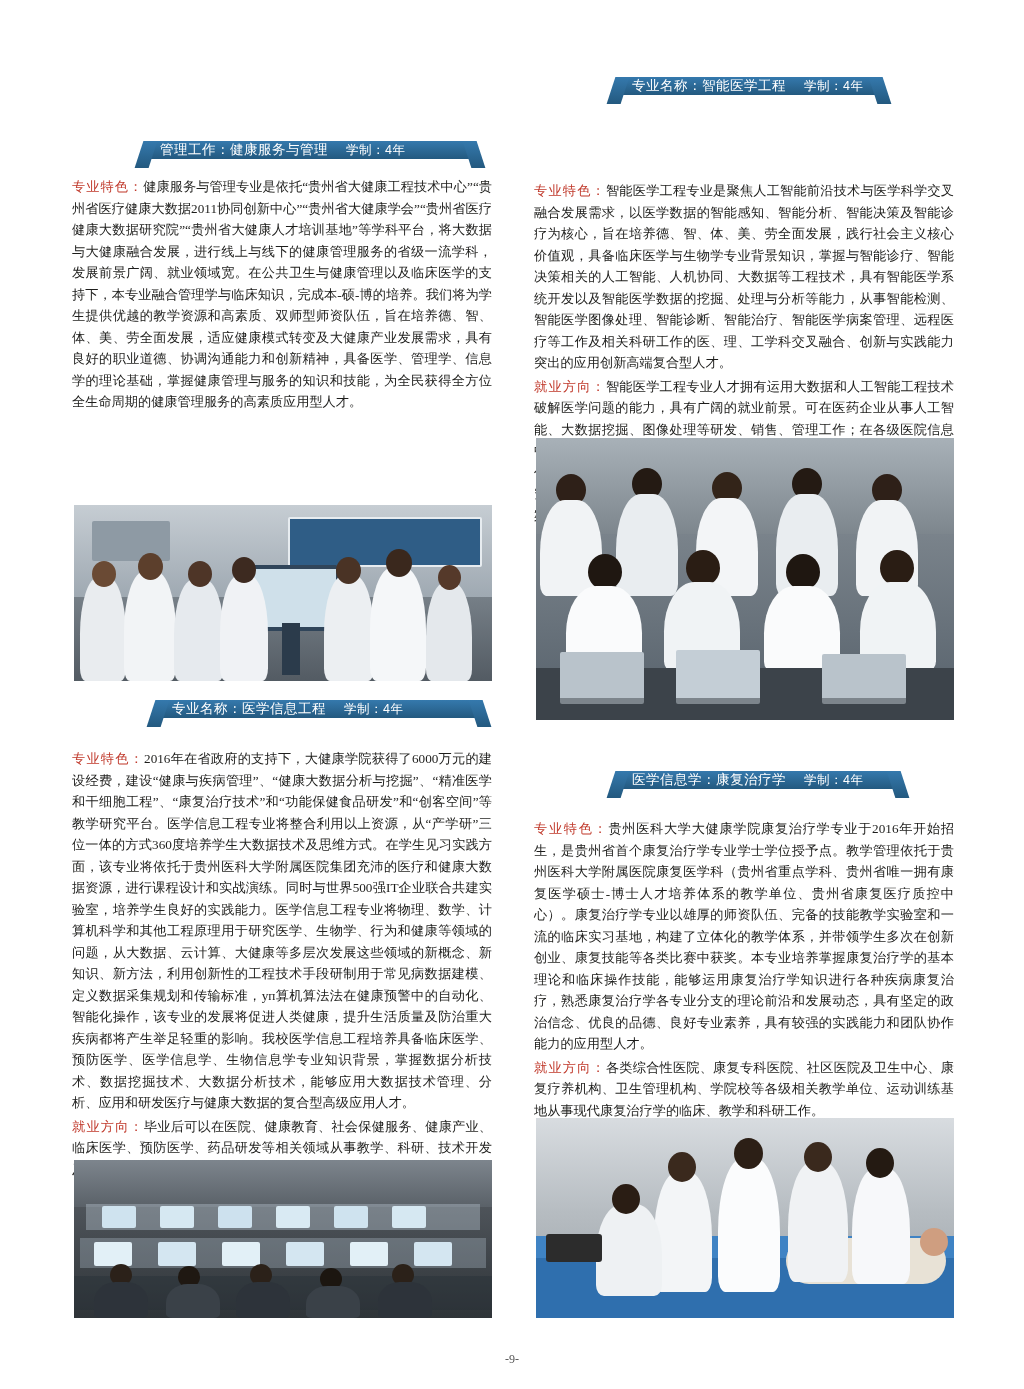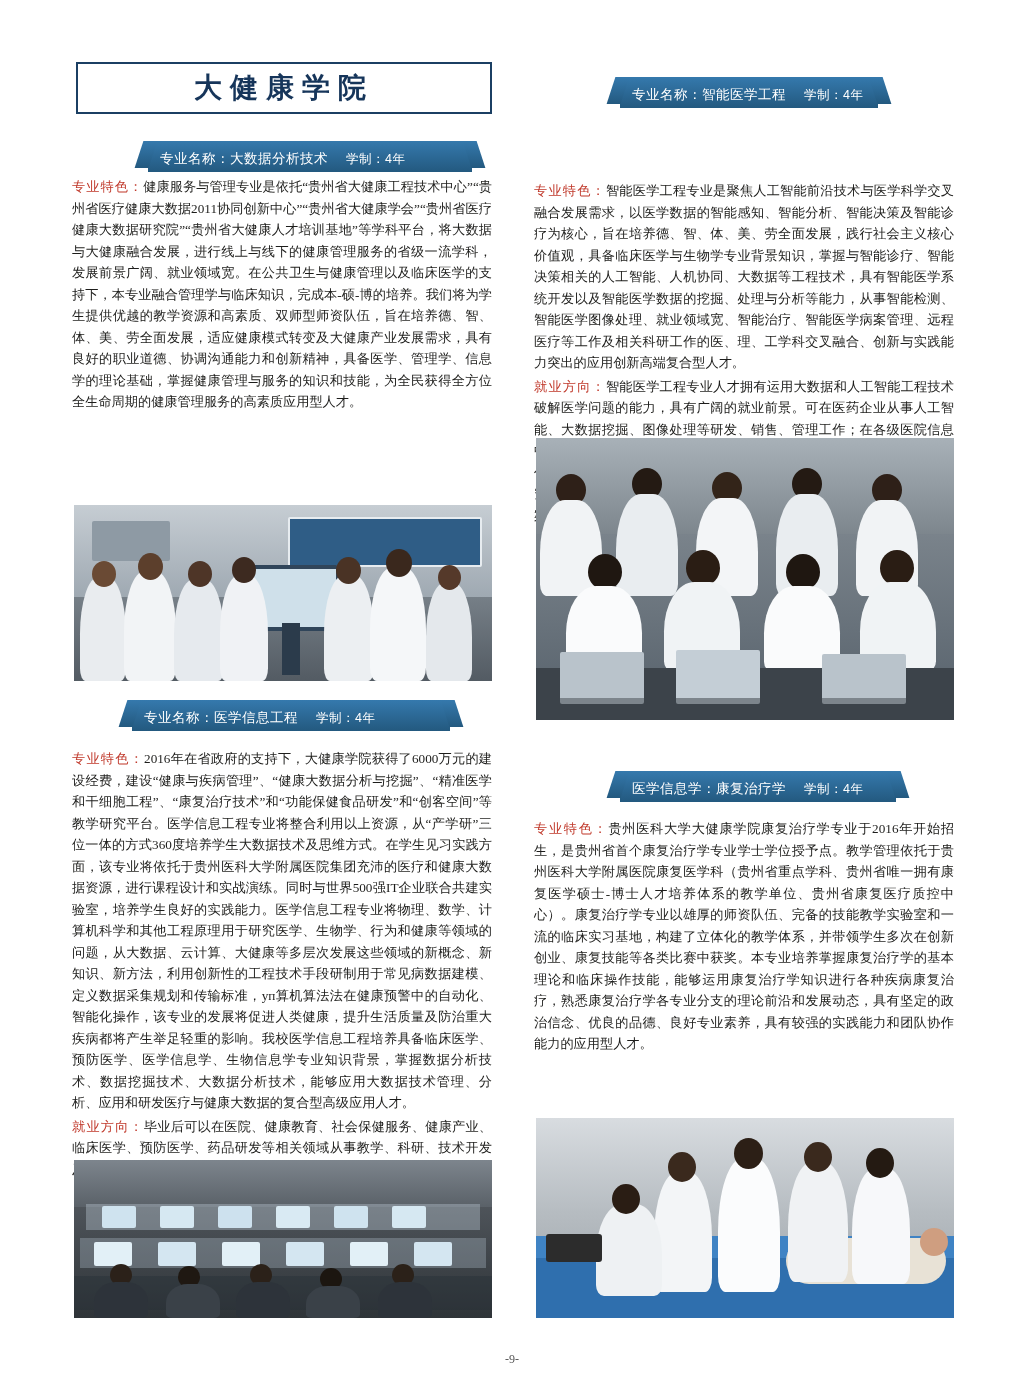--- a/index.html
+++ b/index.html
@@ -37,26 +37,26 @@
   .college-title .inner {
     font-family: "Liberation Sans", "DejaVu Sans", sans-serif;
     font-weight: bold;
     font-size: 28px;
     letter-spacing: 8px;
     color: #16355a;
   }
   
   .major-header {
     position: absolute;
-    height: 31px;
+    height: 18px;
     background: #2d6ea3;
     background: linear-gradient(180deg,#3579ad 0%, #23597f 100%);
     color: #ffffff;
     display: flex;
-    align-items: flex-end;
+    align-items: center;
     padding: 4px 12px;
     box-sizing: border-box;
     font-family: "Liberation Sans", "DejaVu Sans", sans-serif;
     font-size: 13.5px;
     letter-spacing: 0.5px;
     white-space: nowrap;
   }
   .major-header::before,
   .major-header::after {
     content: "";
@@ -116,26 +116,23 @@
     font-size: 12px;
     color: #555;
     font-family: "Liberation Serif", serif;
   }
 </style>
 </head>
 <body>
 
 <div class="page">
 
-  <div class="college-title">
-    <span class="inner">大健康学院</span>
-  </div>
 
   <div class="major-header" style="left:148px; top:141px; width:324px;">
-    <span class="name">专业名称：大数据分析技术</span>
+    <span class="name">管理工作：健康服务与管理</span>
     <span class="sys">学制：4年</span>
   </div>
 
   <div class="body-text" style="left:72px; top:176px; width:420px;">
     <p class="para">
       <span class="lead">专业特色：</span><span>健康服务与管理专业是依托“贵州省大健康工程技术中心”“贵州省医疗健康大数据2011协同创新中心”“贵州省大健康学会”“贵州省医疗健康大数据研究院”“贵州省大健康人才培训基地”等学科平台，将大数据与大健康融合发展，进行线上与线下的健康管理服务的省级一流学科，发展前景广阔、就业领域宽。在公共卫生与健康管理以及临床医学的支持下，本专业融合管理学与临床知识，完成本-硕-博的培养。我们将为学生提供优越的教学资源和高素质、双师型师资队伍，旨在培养德、智、体、美、劳全面发展，适应健康模式转变及大健康产业发展需求，具有良好的职业道德、协调沟通能力和创新精神，具备医学、管理学、信息学的理论基础，掌握健康管理与服务的知识和技能，为全民获得全方位全生命周期的健康管理服务的高素质应用型人才。</span>
     </p>
   </div>
 
   <div class="photo" style="left:74px; top:505px; width:418px; height:176px;">
@@ -157,21 +154,21 @@
     <div class="fig" style="left:146px;top:70px; width:48px; height:106px; background:#f0f2f5;"></div>
     <div class="head" style="left:158px;top:52px; width:24px; height:26px; background:#3d2a20;"></div>
     <div class="fig" style="left:250px;top:70px; width:50px; height:106px; background:#eceff2;"></div>
     <div class="head" style="left:262px;top:52px; width:25px; height:27px; background:#4a3325;"></div>
     <div class="fig" style="left:296px;top:62px; width:56px; height:114px; background:#f5f7f9;"></div>
     <div class="head" style="left:312px;top:44px; width:26px; height:28px; background:#3a281d;"></div>
     <div class="fig" style="left:352px;top:78px; width:46px; height:98px; background:#e4e8ec;"></div>
     <div class="head" style="left:364px;top:60px; width:23px; height:25px; background:#55392a;"></div>
   </div>
 
-  <div class="major-header" style="left:132px; top:700px; width:318px;">
+  <div class="major-header" style="left:160px; top:700px; width:318px;">
     <span class="name">专业名称：医学信息工程</span>
     <span class="sys">学制：4年</span>
   </div>
 
   <div class="body-text" style="left:72px; top:748px; width:420px;">
     <p class="para">
       <span class="lead">专业特色：</span><span>2016年在省政府的支持下，大健康学院获得了6000万元的建设经费，建设“健康与疾病管理”、“健康大数据分析与挖掘”、“精准医学和干细胞工程”、“康复治疗技术”和“功能保健食品研发”和“创客空间”等教学研究平台。医学信息工程专业将整合利用以上资源，从“产学研”三位一体的方式360度培养学生大数据技术及思维方式。在学生见习实践方面，该专业将依托于贵州医科大学附属医院集团充沛的医疗和健康大数据资源，进行课程设计和实战演练。同时与世界500强IT企业联合共建实验室，培养学生良好的实践能力。医学信息工程专业将物理、数学、计算机科学和其他工程原理用于研究医学、生物学、行为和健康等领域的问题，从大数据、云计算、大健康等多层次发展这些领域的新概念、新知识、新方法，利用创新性的工程技术手段研制用于常见病数据建模、定义数据采集规划和传输标准，уп算机算法法在健康预警中的自动化、智能化操作，该专业的发展将促进人类健康，提升生活质量及防治重大疾病都将产生举足轻重的影响。我校医学信息工程培养具备临床医学、预防医学、医学信息学、生物信息学专业知识背景，掌握数据分析技术、数据挖掘技术、大数据分析技术，能够应用大数据技术管理、分析、应用和研发医疗与健康大数据的复合型高级应用人才。</span>
     </p>
     <p class="para">
       <span class="lead">就业方向：</span><span>毕业后可以在医院、健康教育、社会保健服务、健康产业、临床医学、预防医学、药品研发等相关领域从事教学、科研、技术开发及管理工作。</span>
@@ -210,21 +207,21 @@
     <div class="fig" style="left:304px;top:122px;width:54px;height:36px;background:#2d333a;"></div>
   </div>
 
   <div class="major-header" style="left:620px; top:77px; width:258px;">
     <span class="name">专业名称：智能医学工程</span>
     <span class="sys">学制：4年</span>
   </div>
 
   <div class="body-text" style="left:534px; top:180px; width:420px;">
     <p class="para">
-      <span class="lead">专业特色：</span><span>智能医学工程专业是聚焦人工智能前沿技术与医学科学交叉融合发展需求，以医学数据的智能感知、智能分析、智能决策及智能诊疗为核心，旨在培养德、智、体、美、劳全面发展，践行社会主义核心价值观，具备临床医学与生物学专业背景知识，掌握与智能诊疗、智能决策相关的人工智能、人机协同、大数据等工程技术，具有智能医学系统开发以及智能医学数据的挖掘、处理与分析等能力，从事智能检测、智能医学图像处理、就业领域宽、智能治疗、智能医学病案管理、远程医疗等工作及相关科研工作的医、理、工学科交叉融合、创新与实践能力突出的应用创新高端复合型人才。</span>
+      <span class="lead">专业特色：</span><span>智能医学工程专业是聚焦人工智能前沿技术与医学科学交叉融合发展需求，以医学数据的智能感知、智能分析、智能决策及智能诊疗为核心，旨在培养德、智、体、美、劳全面发展，践行社会主义核心价值观，具备临床医学与生物学专业背景知识，掌握与智能诊疗、智能决策相关的人工智能、人机协同、大数据等工程技术，具有智能医学系统开发以及智能医学数据的挖掘、处理与分析等能力，从事智能检测、智能医学图像处理、智能诊断、智能治疗、智能医学病案管理、远程医疗等工作及相关科研工作的医、理、工学科交叉融合、创新与实践能力突出的应用创新高端复合型人才。</span>
     </p>
     <p class="para">
       <span class="lead">就业方向：</span><span>智能医学工程专业人才拥有运用大数据和人工智能工程技术破解医学问题的能力，具有广阔的就业前景。可在医药企业从事人工智能、大数据挖掘、图像处理等研发、销售、管理工作；在各级医院信息中心、信息工程部、设备处、放射科等健康医疗行业从事工程技术工作；在高校、科研院所从事智能科学、智能医学、康复医学等教学及研究工作；在社区医疗、养老机构从事人工智能诊断、辅助个性化治疗方案的制定等工作。</span>
     </p>
   </div>
 
   <div class="photo" style="left:536px; top:438px; width:418px; height:282px;">
     <div style="position:absolute;inset:0;background:linear-gradient(180deg,#8d959c,#55606a);"></div>
     <div style="position:absolute;left:0;top:0;right:0;height:34%;background:linear-gradient(180deg,#a8b1b8,#7d8element);background:linear-gradient(180deg,#a8b1b8,#7d868d);"></div>
 
@@ -256,20 +253,23 @@
 
   <div class="major-header" style="left:620px; top:771px; width:276px;">
     <span class="name">医学信息学：康复治疗学</span>
     <span class="sys">学制：4年</span>
   </div>
 
   <div class="body-text" style="left:534px; top:818px; width:420px;">
     <p class="para">
       <span class="lead">专业特色：</span><span>贵州医科大学大健康学院康复治疗学专业于2016年开始招生，是贵州省首个康复治疗学专业学士学位授予点。教学管理依托于贵州医科大学附属医院康复医学科（贵州省重点学科、贵州省唯一拥有康复医学硕士-博士人才培养体系的教学单位、贵州省康复医疗质控中心）。康复治疗学专业以雄厚的师资队伍、完备的技能教学实验室和一流的临床实习基地，构建了立体化的教学体系，并带领学生多次在创新创业、康复技能等各类比赛中获奖。本专业培养掌握康复治疗学的基本理论和临床操作技能，能够运用康复治疗学知识进行各种疾病康复治疗，熟悉康复治疗学各专业分支的理论前沿和发展动态，具有坚定的政治信念、优良的品德、良好专业素养，具有较强的实践能力和团队协作能力的应用型人才。</span>
     </p>
+    <p class="para">
+      <span class="lead">就业方向：</span><span>各类综合性医院、康复专科医院、社区医院及卫生中心、康复疗养机构、卫生管理机构、学院校等各级相关教学单位、运动训练基地从事现代康复治疗学的临床、教学和科研工作。</span>
+    </p>
   </div>
 
   <div class="photo" style="left:536px; top:1118px; width:418px; height:200px;">
     <div style="position:absolute;inset:0;background:linear-gradient(180deg,#cfd4d8,#9aa1a7);"></div>
     <div style="position:absolute;left:0;top:0;right:0;height:46%;background:linear-gradient(180deg,#d8dce0,#b7bdc2);"></div>
 
     <div style="position:absolute;left:0;bottom:0;width:418px;height:78px;background:#2f6fae;"></div>
     <div style="position:absolute;left:0;bottom:60px;width:418px;height:22px;background:#3f83c4;"></div>
 
     <div style="position:absolute;left:250px;bottom:34px;width:160px;height:46px;background:#e8e2d6;border-radius:24px;"></div>

